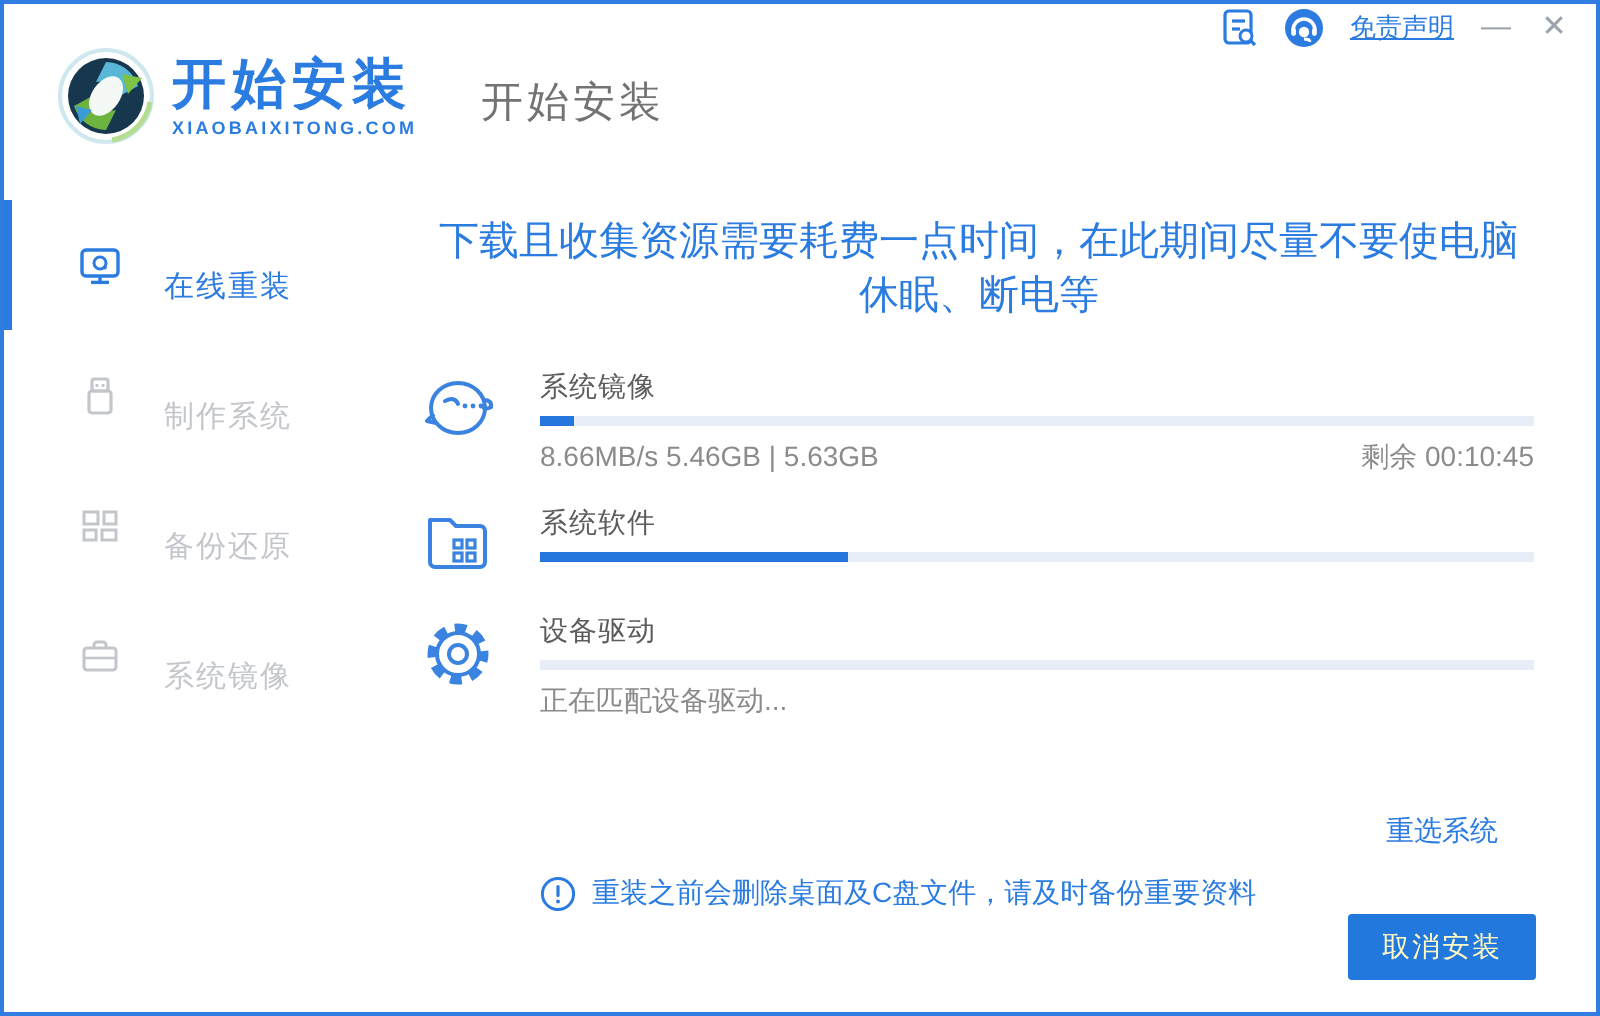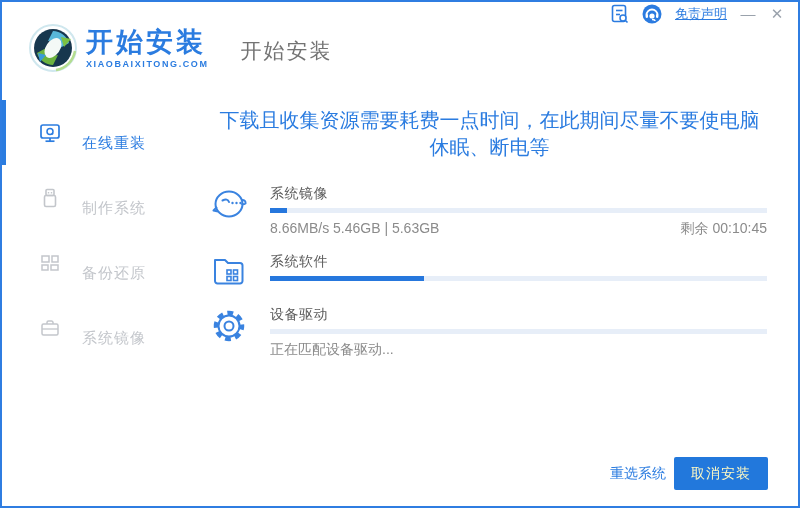--- a/index.html
+++ b/index.html
@@ -37,21 +37,21 @@
   .task { display:flex; align-items:flex-start; padding:0 31px 0 9px; margin-bottom:15px; }
   .task-icon { width:40px; padding-top:2px; }
   .task-body { flex:1; margin-left:19px; }
   .task-title { font-size:14px; color:#5c5c5c; letter-spacing:0.5px; }
   .bar { margin-top:5px; height:5px; background:#e7eef8; }
   .bar-fill { height:100%; width:0%; background:#2677dd; }
   .task-stats { margin-top:7px; display:flex; justify-content:space-between; font-size:14px; color:#8b8b8b; }
   .warning-note { margin:78px 0 0 68px; display:flex; align-items:center; font-size:14px; color:#2b7ce0; }
   .warning-note svg { margin-right:8px; flex:none; }
   
-  .footer { position:absolute; right:30px; bottom:16px; display:flex; align-items:center; gap:8px; }
+  .footer { position:absolute; right:30px; bottom:16px; display:flex; align-items:center; gap:32px;flex-direction:column; }
   .reselect { font-size:14px; color:#2b7ce0; cursor:pointer; }
   .cancel-btn { width:94px; height:33px; background:#2278dc; color:#fef9c3; font-size:14px; border:none; border-radius:2px; cursor:pointer; font-family:inherit; letter-spacing:1px; }
 </style>
 </head>
 <body>
 
 <div class="header">
   <div class="logo">
     <svg viewBox="0 0 50 50">
       <circle cx="25" cy="25" r="23" fill="none" stroke="#cfe7ee" stroke-width="2"></circle>
@@ -202,18 +202,26 @@
         </div>
         <div class="task-stats">
           <span>正在匹配设备驱动...</span>
           <span></span>
         </div>
       </div>
     </div>
 
   </div>
 
+  <div class="warning-note">
+    <svg width="18" height="18" viewBox="0 0 18 18">
+      <circle cx="9" cy="9" r="7.8" fill="none" stroke="#2b7ce0" stroke-width="1.5"></circle>
+      <rect x="8.2" y="4.5" width="1.6" height="6" rx="0.8" fill="#2b7ce0"></rect>
+      <circle cx="9" cy="12.8" r="1" fill="#2b7ce0"></circle>
+    </svg>
+    <span>重装之前会删除桌面及C盘文件，请及时备份重要资料</span>
+  </div>
 </div>
 
 <div class="footer">
   <span class="reselect">重选系统</span>
   <button class="cancel-btn">取消安装</button>
 </div>
 
 </body></html>

